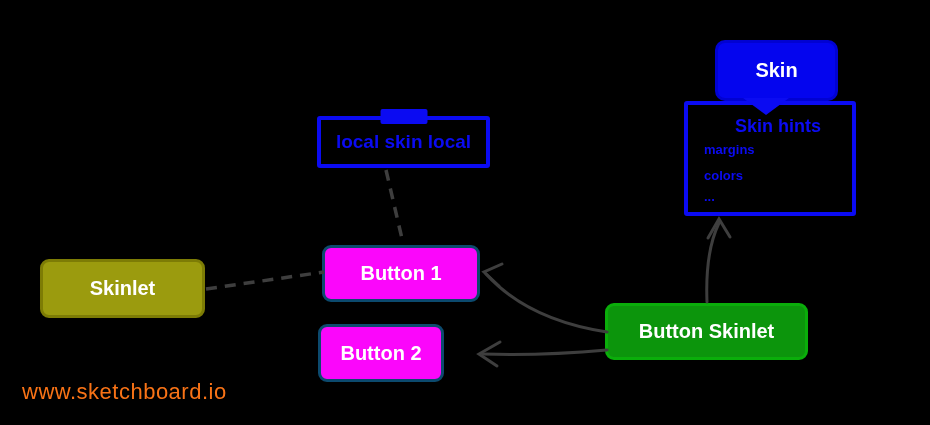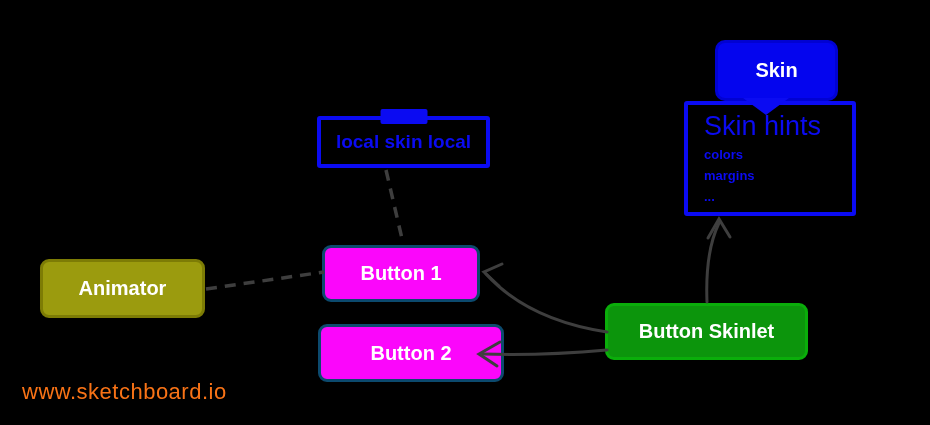--- a/index.html
+++ b/index.html
@@ -10,26 +10,26 @@
   }
   .node{
     position:absolute;display:flex;align-items:center;justify-content:center;
     font-weight:bold;color:#fff;box-sizing:border-box;text-align:center;
   }
   
   .node-skin{left:715px;top:40px;width:123px;height:61px;background:#0405ee;border:3px solid #0102d2;border-radius:10px;font-size:20px;z-index:3;}
   .node-animator{left:40px;top:259px;width:165px;height:59px;background:#9b9b0e;border:3px solid #7d7c05;border-radius:9px;font-size:20px;}
   .node-button{background:#fb06fb;border:3px solid #0c4a6e;border-radius:9px;font-size:20px;}
   .node-button1{left:322px;top:245px;width:158px;height:57px;}
-  .node-button2{left:318px;top:324px;width:186px;height:58px;}
+  .node-button2{left:318px;top:324px;width:126px;height:58px;}
   .node-skinlet{left:605px;top:303px;width:203px;height:57px;background:#0c950c;border:3px solid #0aae0a;border-radius:9px;font-size:20px;text-align:right;}
   
   .box-outline{position:absolute;box-sizing:border-box;border:4px solid #0b0bf2;border-radius:3px;background:transparent;}
   .box-skin-hints{left:684px;top:101px;width:172px;height:115px;padding:8px 0 0 16px;z-index:2;}
-  .box-skin-hints .title{color:#0b0bf2;font-weight:normal;font-size:27px;line-height:26px;}
+  .box-skin-hints .title{color:#0b0bf2;font-weight:bold;font-size:18px;line-height:26px;text-align:center;}
   .box-skin-hints .item{color:#0b0bf2;font-weight:bold;font-size:13px;line-height:21px;}
   .box-skin-hints .item-first{margin-top:5px;}
   .box-local-hints{left:317px;top:116px;width:173px;height:52px;display:flex;align-items:center;justify-content:center;}
   .box-local-hints .label{color:#0b0bf2;font-weight:bold;font-size:19px;}
   .note-tab{position:absolute;left:50%;transform:translateX(-50%);top:-11px;width:47px;height:15px;background:#0b0bf2;border-radius:2px;}
   
   .attach-tail{position:absolute;left:743px;top:98px;width:0;height:0;z-index:4;
     border-left:23px solid transparent;border-right:23px solid transparent;border-top:17px solid #0b0bf2;}
   .edges{position:absolute;left:0;top:0;width:930px;height:425px;z-index:1;}
   .edges path,.edges polyline{fill:none;stroke:#3e3e3e;}
@@ -61,32 +61,32 @@
     </g>
   </svg>
 
   <div class="node node-skin">
     <span>Skin</span>
   </div>
   <div class="attach-tail"></div>
 
   <div class="box-outline box-skin-hints">
     <div class="title">Skin hints</div>
+    <div class="item">margins</div>
     <div class="item item-first">colors</div>
-    <div class="item">margins</div>
     <div class="item">...</div>
   </div>
 
   <div class="box-outline box-local-hints">
     <div class="note-tab"></div>
     <span class="label">local skin local</span>
   </div>
 
   <div class="node node-animator">
-    <span>Animator</span>
+    <span>Skinlet</span>
   </div>
 
   <div class="node node-button node-button1">
     <span>Button 1</span>
   </div>
   <div class="node node-button node-button2">
     <span>Button 2</span>
   </div>
 
   <div class="node node-skinlet">

